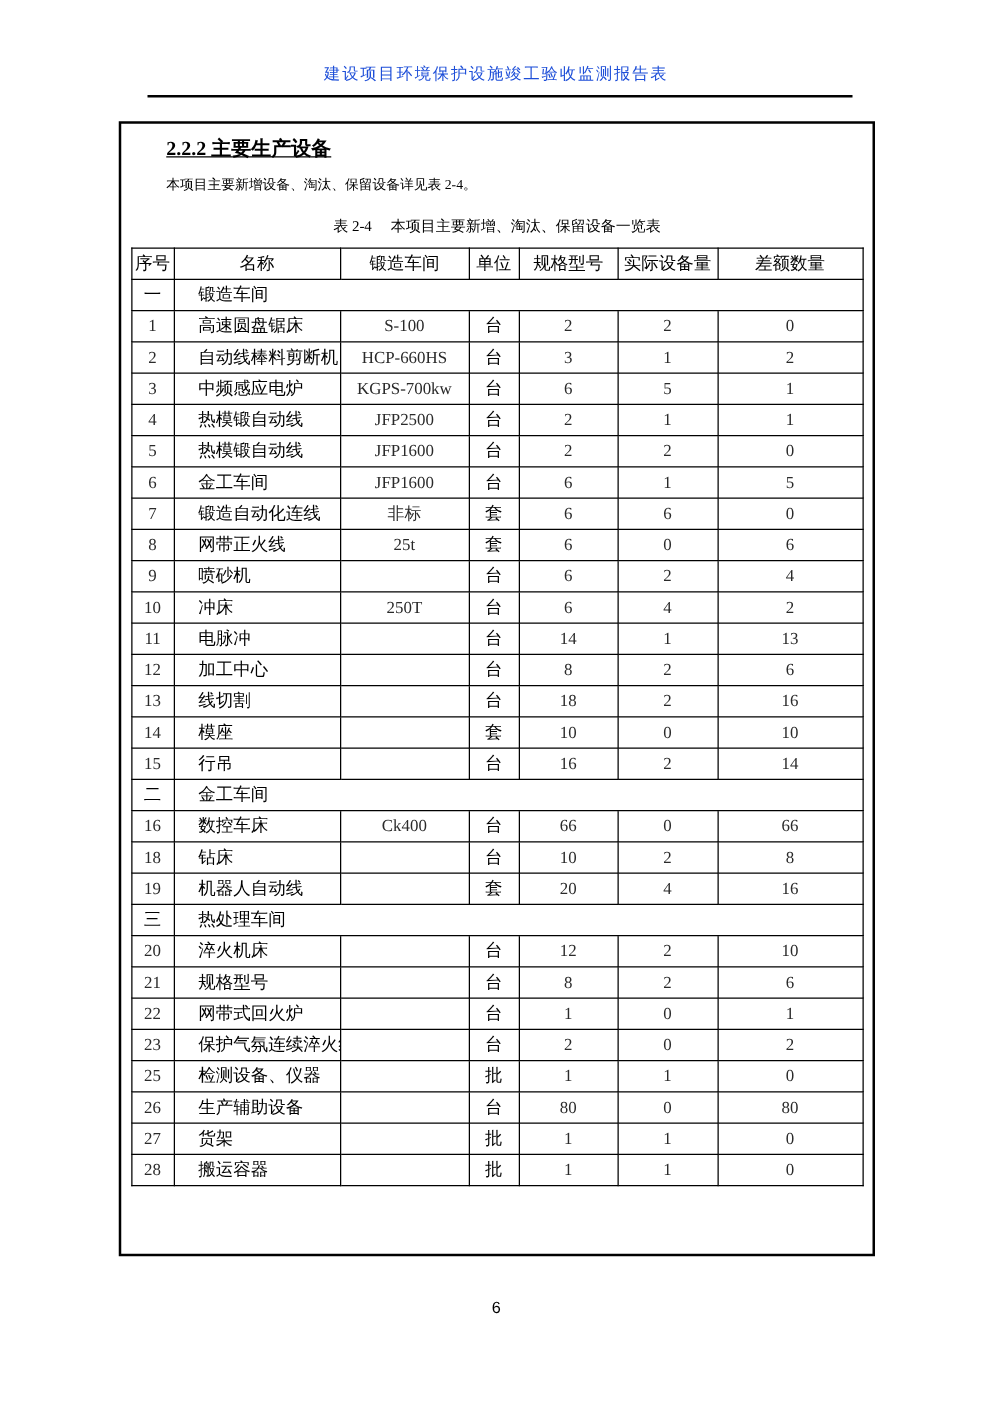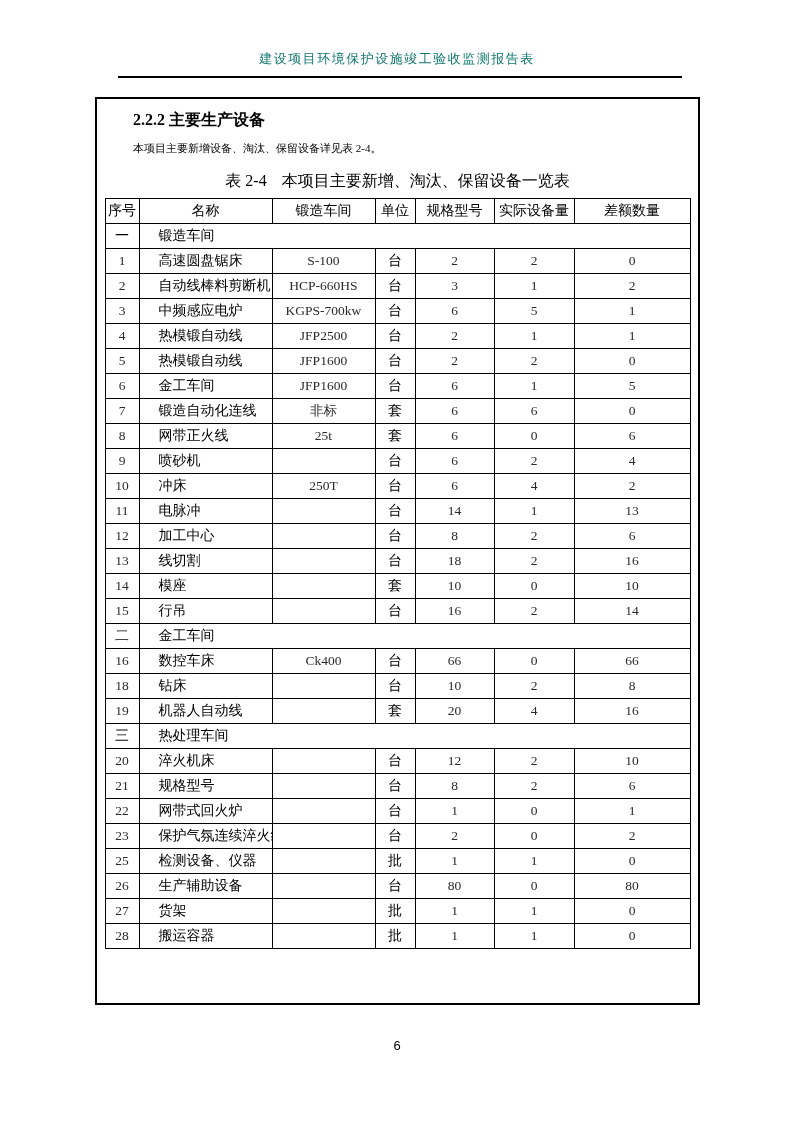--- a/index.html
+++ b/index.html
@@ -18,21 +18,21 @@
 
   
   .doc-header-title {
     position: absolute;
     top: 50px;
     left: 0;
     width: 100%;
     text-align: center;
     font-size: 13px;
     letter-spacing: 1.5px;
-    color: #0f766e;
+    color: #1d4ed8;
   }
   .doc-header-rule {
     position: absolute;
     top: 76px;
     left: 118px;
     width: 564px;
     height: 0;
     border-top: 2px solid #000;
   }
 
@@ -46,30 +46,31 @@
     border: 2px solid #000;
     overflow: hidden;
   }
 
   .section-heading {
     margin: 11px 0 0 36px;
     font-size: 16px;
     font-weight: bold;
     line-height: 20px;
     font-family: "Liberation Serif", "DejaVu Serif", serif;
+    text-decoration: underline;
   }
   .section-paragraph {
     margin: 8px 0 0 36px;
     font-size: 11px;
     line-height: 20px;
   }
   .table-caption {
     margin: 13px 0 0 0;
     text-align: center;
-    font-size: 16px;
+    font-size: 12px;
     line-height: 20px;
   }
   .table-caption .caption-label { margin-right: 15px; }
 
   
   table.equipment-table {
     width: 585px;
     margin: 7px auto 0 auto;
     border-collapse: collapse;
     table-layout: fixed;

